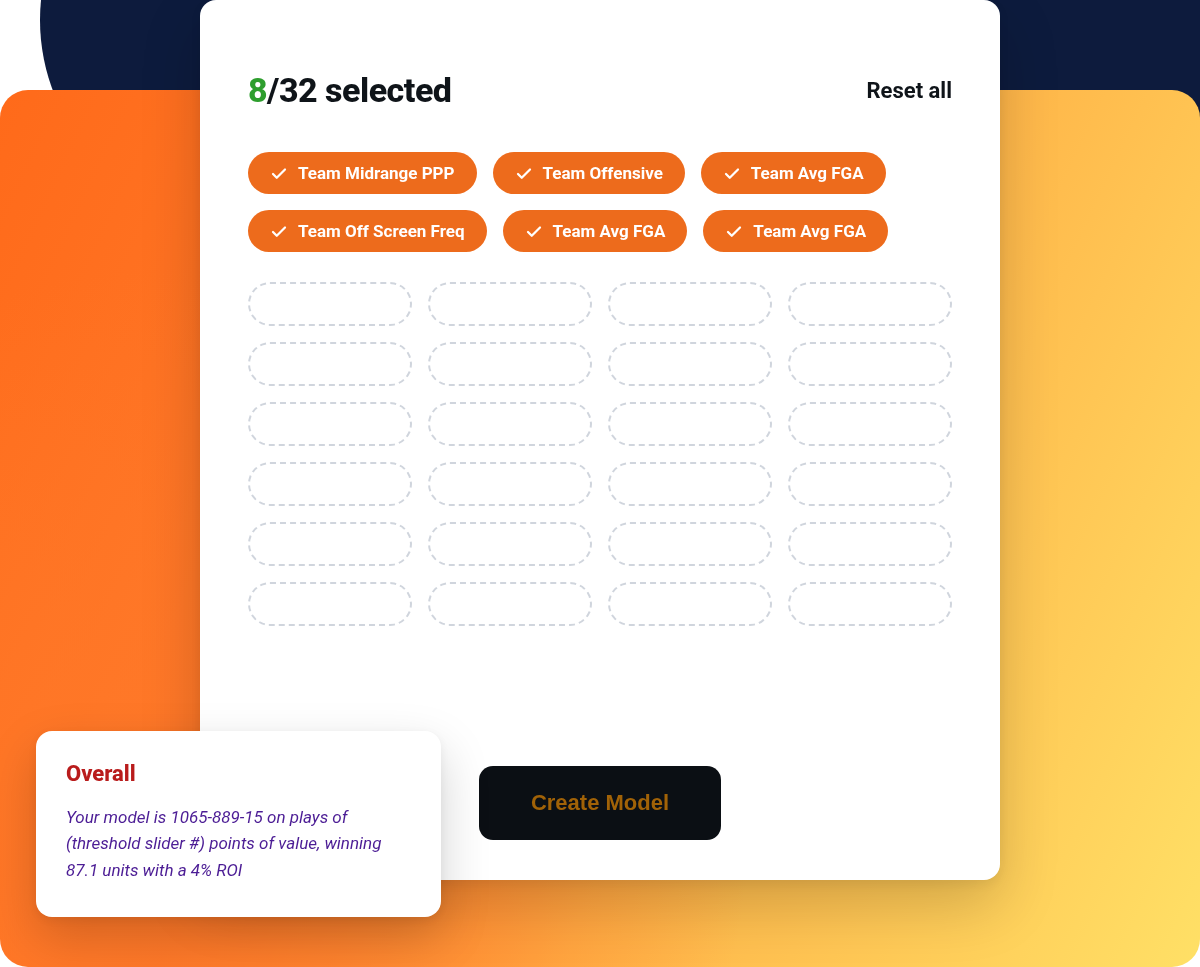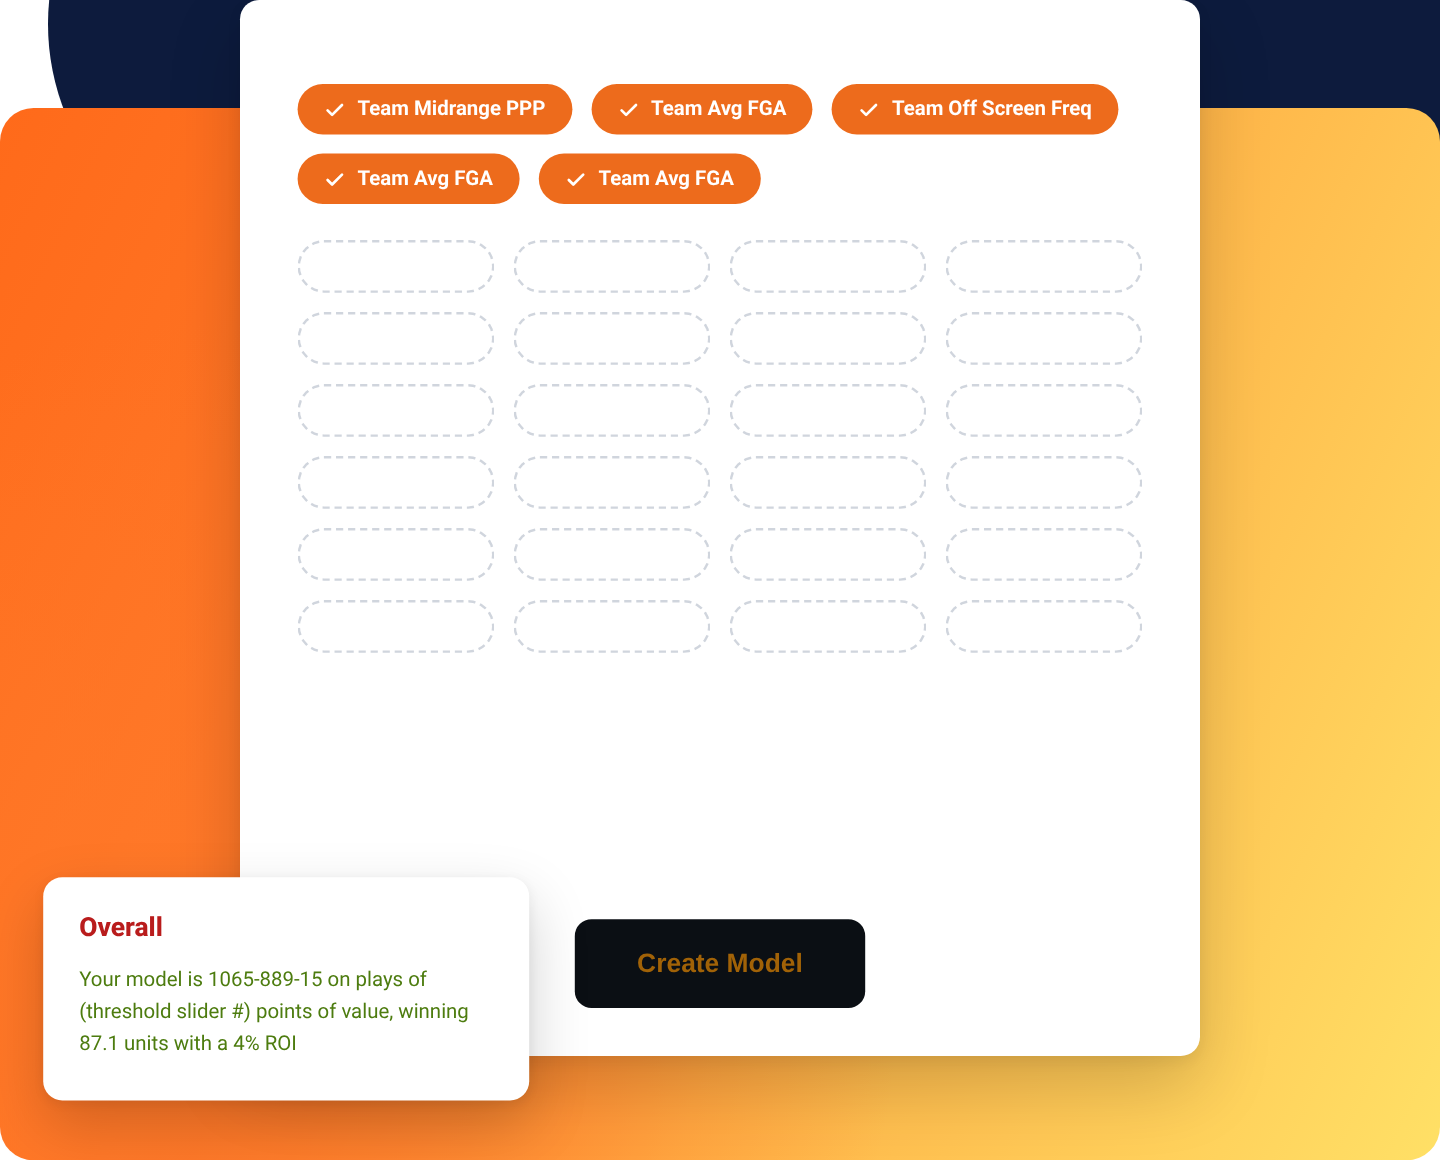--- a/index.html
+++ b/index.html
@@ -90,41 +90,55 @@
     position: absolute;
     left: 36px;
     bottom: 50px;
     width: 405px;
     background: #fff;
     border-radius: 16px;
     box-shadow: 0 20px 50px rgba(0,0,0,0.18), 0 3px 10px rgba(0,0,0,0.06);
     padding: 30px 30px 34px 30px;
   }
   .overall-card h3 { font-size: 22px; font-weight: 800; color: #b91c1c; margin-bottom: 18px; }
-  .overall-card p { font-size: 17px; line-height: 1.55; color: #4d7c0f; }
+  .overall-card p { font-size: 17px; line-height: 1.55; color: #4c1d95; font-style: italic; }
 </style>
 </head>
 <body>
 
 <div class="dark-peek left"></div>
 <div class="dark-peek right"></div>
 
 <div class="gradient-card"></div>
 
 <div class="main-card">
 
+  <div class="header-row">
+    <div class="count">
+      <span class="sel">8</span><span>/</span><span>32</span><span> selected</span>
+    </div>
+    <div class="reset">Reset all</div>
+  </div>
 
   <div class="chips" id="chips">
       <div class="chip">
         <span style="display: inline-flex;">
           <svg viewBox="0 0 24 24" fill="none" stroke="white" stroke-width="3" stroke-linecap="round" stroke-linejoin="round">
             <polyline points="20 6 9 17 4 12"></polyline>
           </svg>
         </span>
         <span>Team Midrange PPP</span>
+      </div>
+      <div class="chip">
+        <span style="display: inline-flex;">
+          <svg viewBox="0 0 24 24" fill="none" stroke="white" stroke-width="3" stroke-linecap="round" stroke-linejoin="round">
+            <polyline points="20 6 9 17 4 12"></polyline>
+          </svg>
+        </span>
+        <span>Team Offensive</span>
       </div>
       <div class="chip">
         <span style="display: inline-flex;">
           <svg viewBox="0 0 24 24" fill="none" stroke="white" stroke-width="3" stroke-linecap="round" stroke-linejoin="round">
             <polyline points="20 6 9 17 4 12"></polyline>
           </svg>
         </span>
         <span>Team Avg FGA</span>
       </div>
       <div class="chip">

